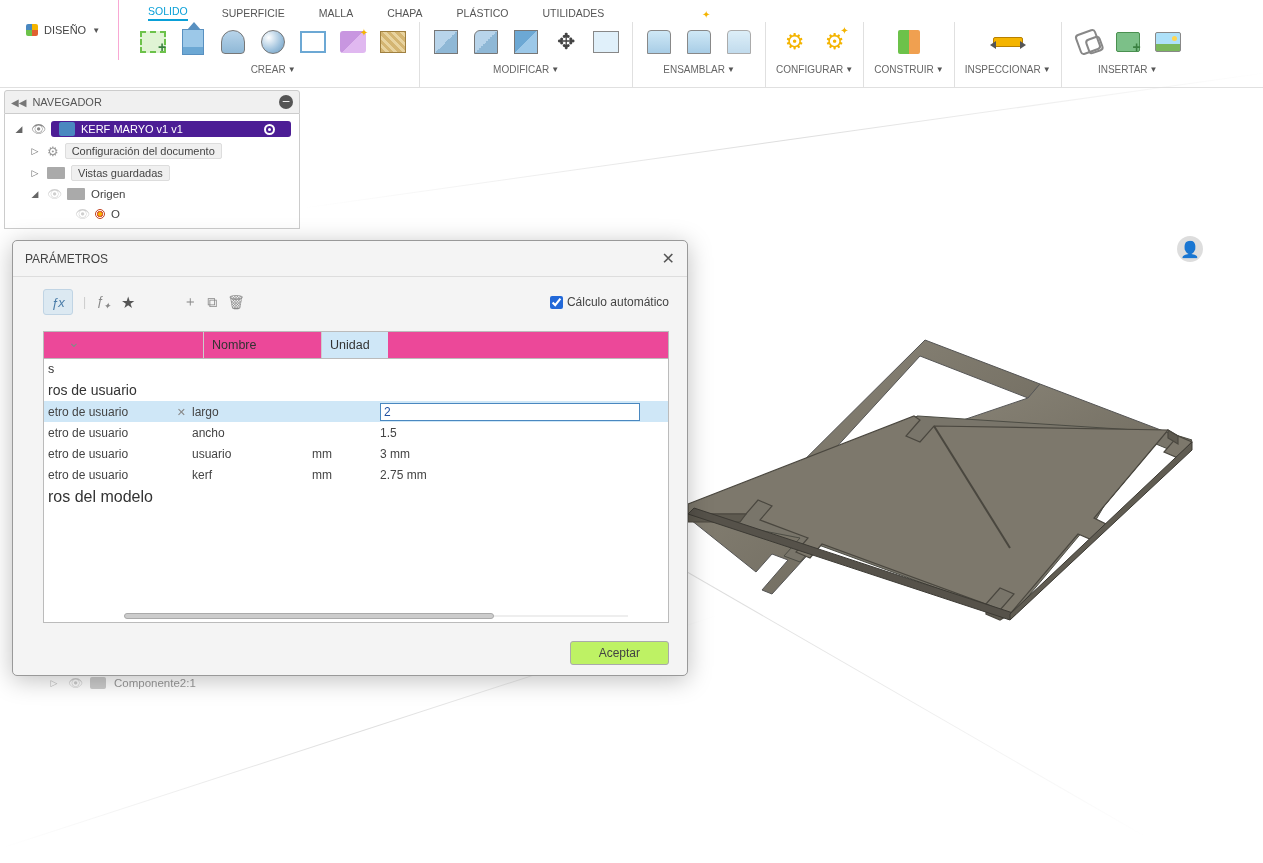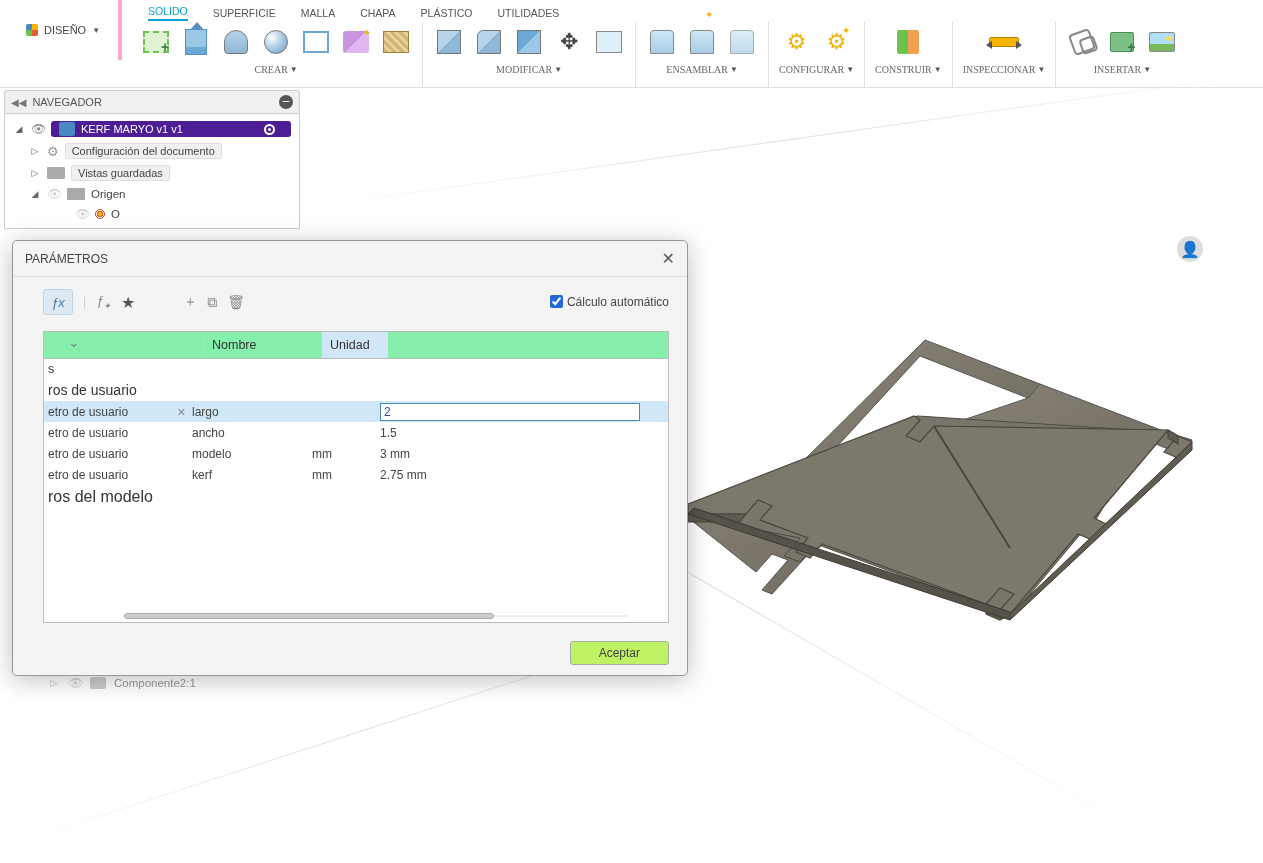--- a/index.html
+++ b/index.html
@@ -1,29 +1,29 @@
 <!DOCTYPE html>
 <html><head>
 <meta charset="utf-8">
 <style>
 * { box-sizing: border-box; margin: 0; padding: 0; }
 body { font-family: Arial, sans-serif; font-size: 12px; background: #fff; width: 1263px; height: 863px; position: relative; overflow: hidden; color: #333; }
 
 
 .ribbon { display: flex; align-items: flex-start; height: 88px; border-bottom: 1px solid #e0e0e0; padding-left: 8px; }
-.ribbon-left { display: flex; align-items: center; height: 60px; padding: 0 12px; margin-right: 8px; border-right: 4px solid #f9a8d4; text-align: center; }
+.ribbon-left { display: flex; align-items: center; height: 60px; padding: 0 12px; margin-right: 8px; border-right: 1px solid #f9a8d4; text-align: center; }
 .design-btn { display: flex; align-items: center; gap: 6px; padding: 4px 6px; cursor: pointer; font-size: 11px; color: #444; }
-.tabs-row { display: flex; gap: 25px; padding-left: 28px; height: 20px; align-items: center; font-size: 10.5px; color: #555; position: absolute; top: 3px; left: 120px; }
+.tabs-row { display: flex; gap: 34px; padding-left: 28px; height: 20px; align-items: center; font-size: 10.5px; color: #555; position: absolute; top: 3px; left: 120px; }
 .tabs-row .tab { cursor: pointer; }
 .tabs-row .tab.active { color: #0aa0d8; border-bottom: 2px solid #0aa0d8; padding-bottom: 2px; }
 .ribbon-groups { display: flex; align-items: flex-end; height: 88px; padding-top: 22px; }
 .rg { display: flex; flex-direction: column; align-items: center; border-right: 1px solid #e0e0e0; padding: 0 10px 4px 10px; height: 66px; }
 .rg-icons { display: flex; gap: 8px; align-items: center; height: 40px; }
 .ric { width: 32px; height: 32px; border-radius: 3px; display: flex; align-items: center; justify-content: center; cursor: pointer; }
-.rg-label { font-size: 10px; color: #666; margin-top: 2px; display: flex; align-items: center; gap: 2px; font-family: Liberation Serif, serif; }
+.rg-label { font-size: 10px; color: #666; margin-top: 2px; display: flex; align-items: center; gap: 2px; }
 .caret { font-size: 8px; color: #555; }
 
 
 .ic-box { width: 26px; height: 22px; border: 1px solid #888; background: #d0e8f4; position: relative; }
 .ic-cyl { width: 24px; height: 24px; border-radius: 50% 50% 4px 4px; background: linear-gradient(#b8d4ea,#8fb8d6); border:1px solid #777; }
 .ic-sph { width: 24px; height: 24px; border-radius: 50%; background: radial-gradient(circle at 30% 30%, #fff, #9cc0dc 60%, #6a98bc); border:1px solid #777; }
 .ic-tex { width: 26px; height: 22px; background: repeating-linear-gradient(45deg,#d4b572 0 3px,#e8d39f 3px 6px); border:1px solid #a08040; }
 .ic-cube { width: 24px; height: 24px; background: linear-gradient(135deg,#b8d4ea 50%,#8fb8d6 50%); border:1px solid #777; }
 .ic-move { font-size: 22px; color: #444; }
 .ic-asm { width: 24px; height: 24px; background: linear-gradient(#cfe8f6,#a8cde6); border-radius: 4px 4px 0 0; border:1px solid #888; }
@@ -79,25 +79,25 @@
 
 .dialog { position:absolute; top:240px; left:12px; width:676px; background:#f4f4f4; border:1px solid #999; border-radius:5px; box-shadow: 0 4px 24px rgba(0,0,0,0.25); }
 .dlg-title { display:flex; align-items:center; padding:8px 12px; font-size:12px; color:#444; border-bottom:1px solid #ddd;}
 .dlg-close { margin-left:auto; font-size:16px; color:#555; cursor:pointer; }
 .dlg-toolbar { display:flex; align-items:center; gap:10px; padding:12px 18px 10px 30px; }
 .fx-btn{width:30px;height:26px;background:#dce9f2;border:1px solid #c0d4e4;border-radius:3px;display:flex;align-items:center;justify-content:center;font-style:italic;color:#4a7ca8;font-size:13px;cursor:pointer;}
 .fx-ic{font-style:italic;color:#888;font-size:13px;cursor:pointer;}
 .star-ic{color:#555;font-size:16px;cursor:pointer;}
 .filter-in{width:210px;height:24px;border:1px solid #aaa;padding:0 6px;font-size:12px;color:#888;}
 .tb-ic{color:#888;font-size:14px;cursor:pointer;}
-.auto-calc{margin-left:auto;display:flex;align-items:flex-start;gap:4px;font-size:12px;color:#444;}
+.auto-calc{margin-left:auto;display:flex;align-items:center;gap:4px;font-size:12px;color:#444;}
 .auto-calc input{accent-color:#2268d8;}
 
 .param-table { margin: 6px 18px 10px 30px; border:1px solid #bbb; background:#fff; height: 292px; position:relative; overflow:hidden;}
-.pt-head { display:flex; border-bottom:1px solid #bbb; background:#86efac; font-size:12.5px; color:#333;}
+.pt-head { display:flex; border-bottom:1px solid #bbb; background:#ec4899; font-size:12.5px; color:#333;}
 .pt-head > div { padding:6px 8px; border-right:1px solid #ccc;}
 .pt-head > div:last-child{border-right:none;}
 .ph-tw{width:160px;position:relative;}
 .ph-tw::after{content:"⌄";position:absolute;left:24px;top:2px;color:#888;font-size:14px;}
 .ph-nm{width:118px;} .ph-un{width:66px;background:#cfe7f7;} .ph-ex{flex:1;}
 .sect-row{font-size:12.5px;color:#333;padding:3px 4px;}
 .prow{display:flex;align-items:center;font-size:12px;color:#444;height:21px;}
 .prow.sel{background:#cfe7f7;}
 .prow .c1{width:148px;padding-left:4px;position:relative;}
 .prow .xdel{position:absolute;right:6px;top:1px;color:#888;cursor:pointer;font-size:11px;}
@@ -391,21 +391,21 @@
       <div class="c4"><input value="2" style=""></div>
     </div>
     <div class="prow">
       <div class="c1"><span>etro de usuario</span></div>
       <div class="c2">ancho</div>
       <div class="c3"></div>
       <div class="c4">1.5</div>
     </div>
     <div class="prow">
       <div class="c1"><span>etro de usuario</span></div>
-      <div class="c2">modelo</div>
+      <div class="c2">usuario</div>
       <div class="c3">mm</div>
       <div class="c4">3 mm</div>
     </div>
     <div class="prow">
       <div class="c1"><span>etro de usuario</span></div>
       <div class="c2">kerf</div>
       <div class="c3">mm</div>
       <div class="c4">2.75 mm</div>
     </div>
     <div class="sect-row" style="font-size:16px;color:#333;">ros del modelo</div>

